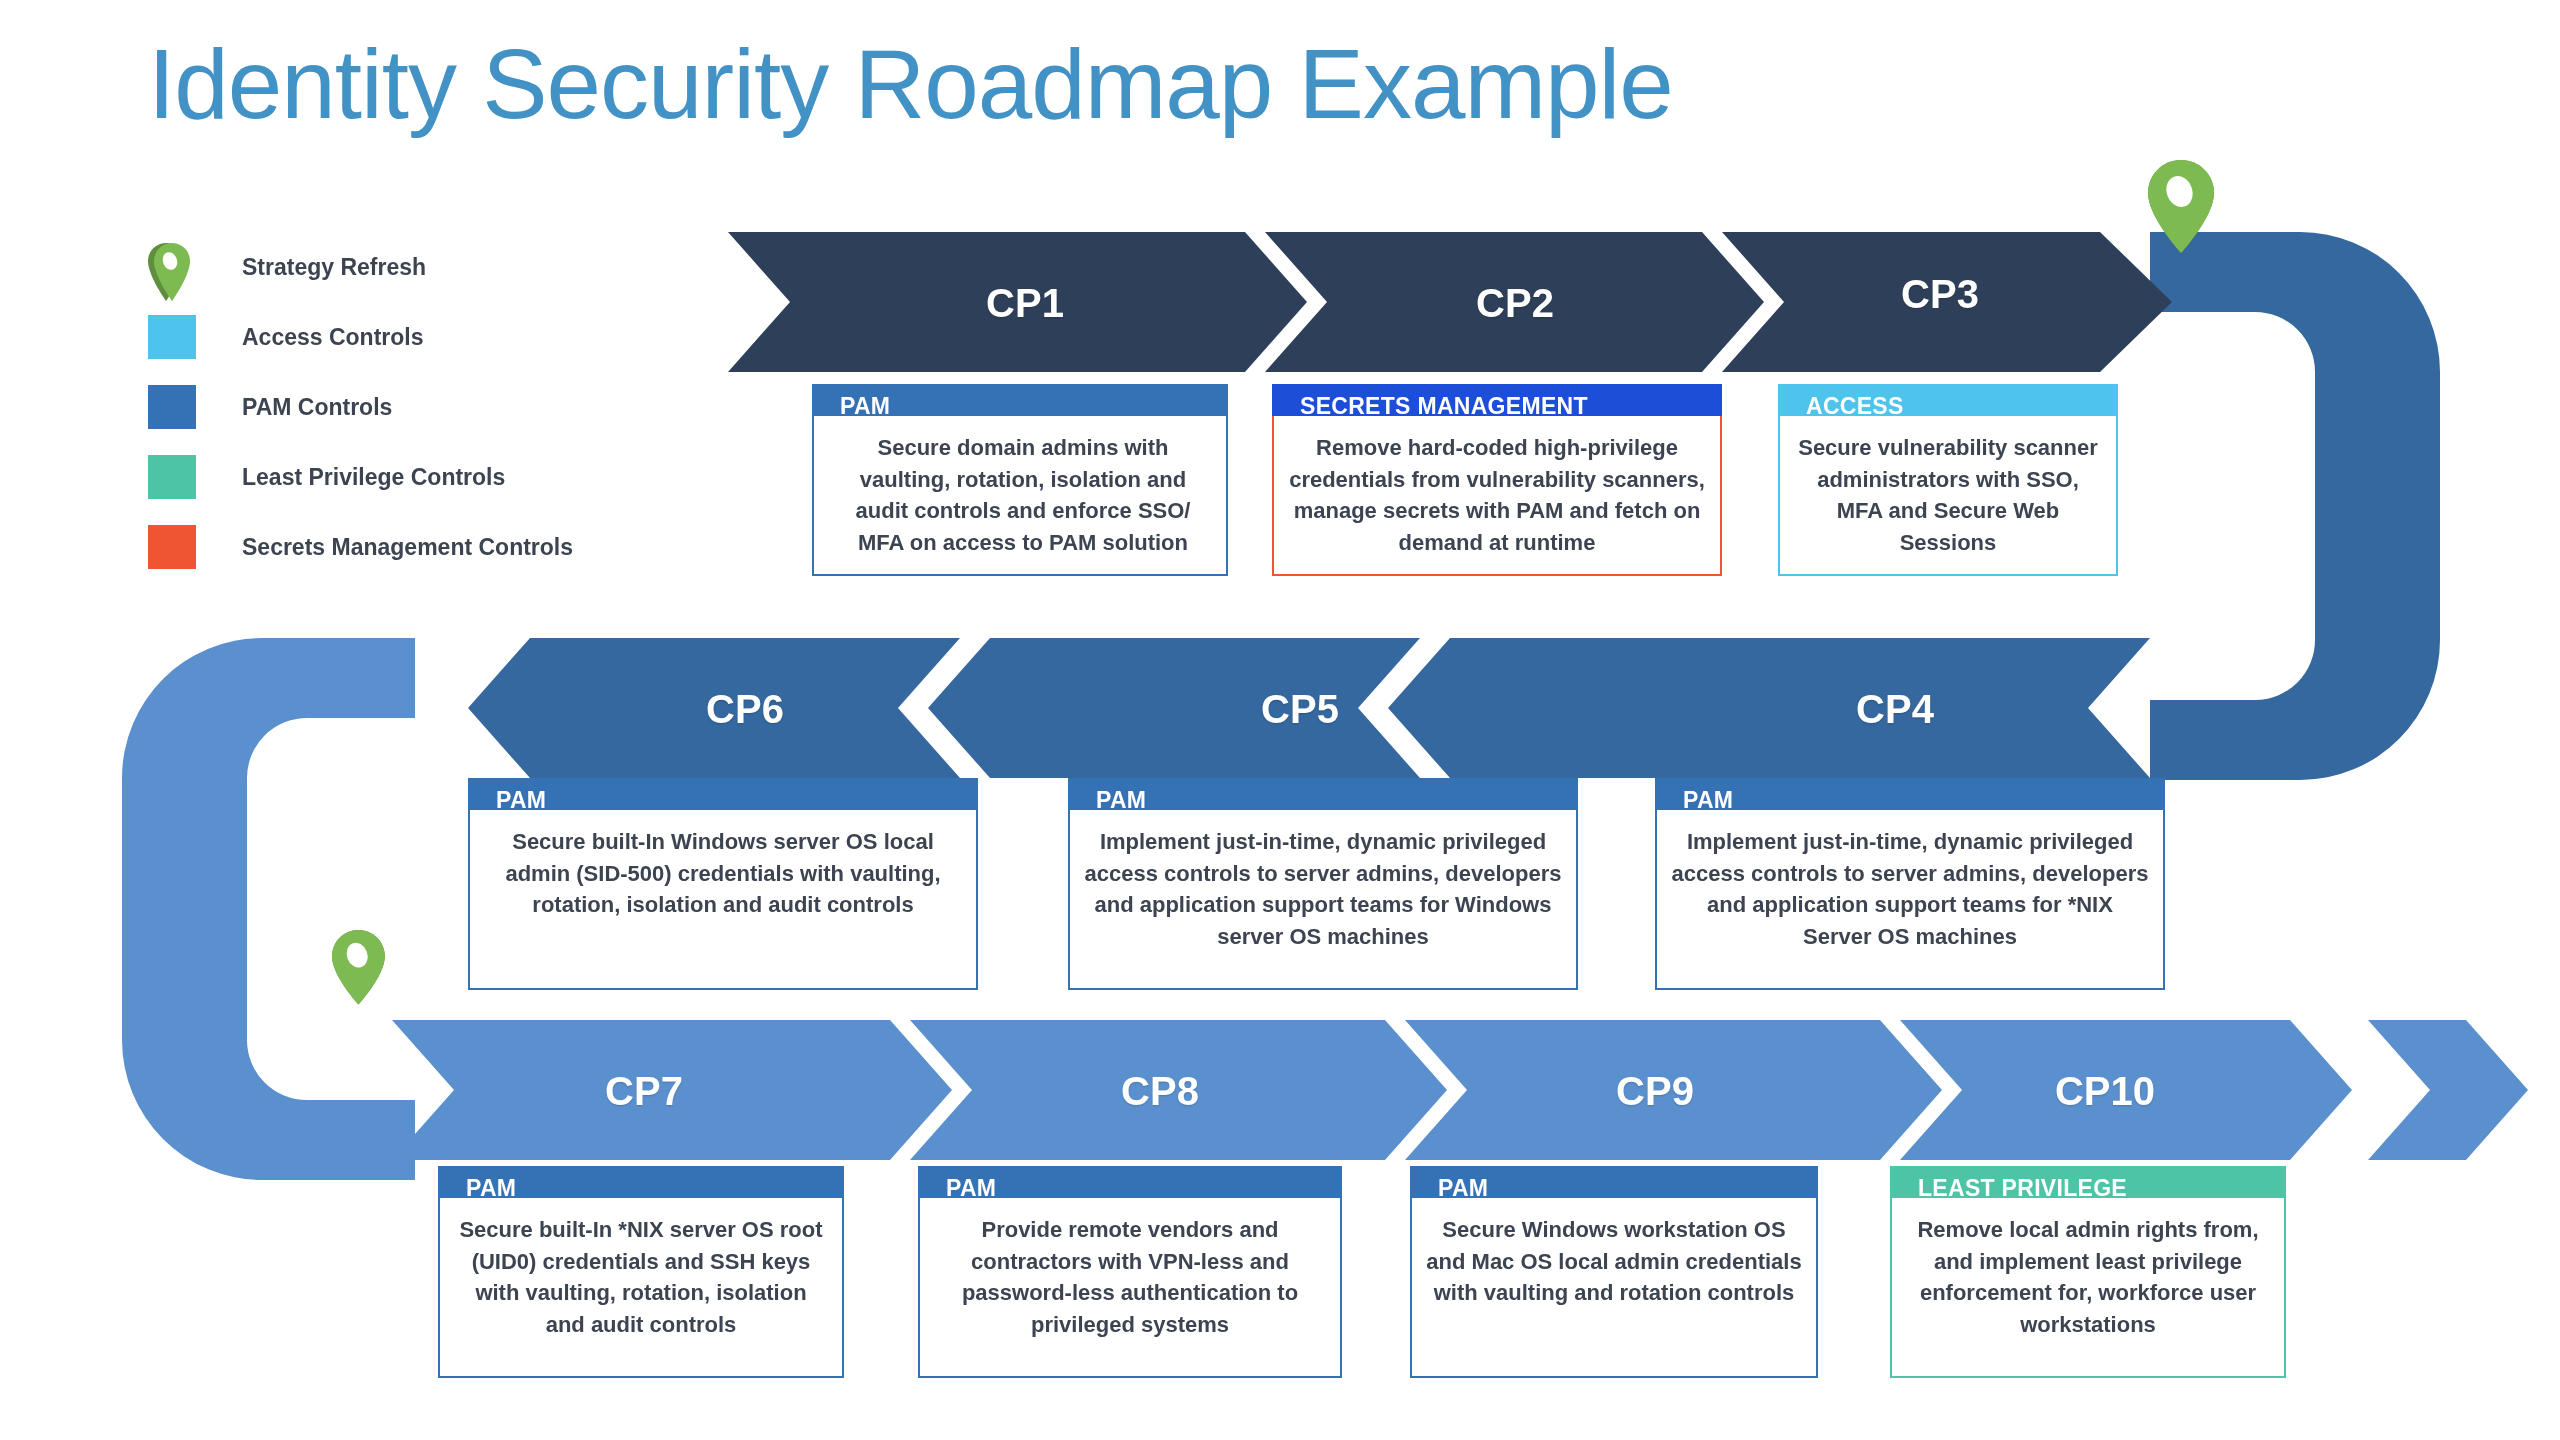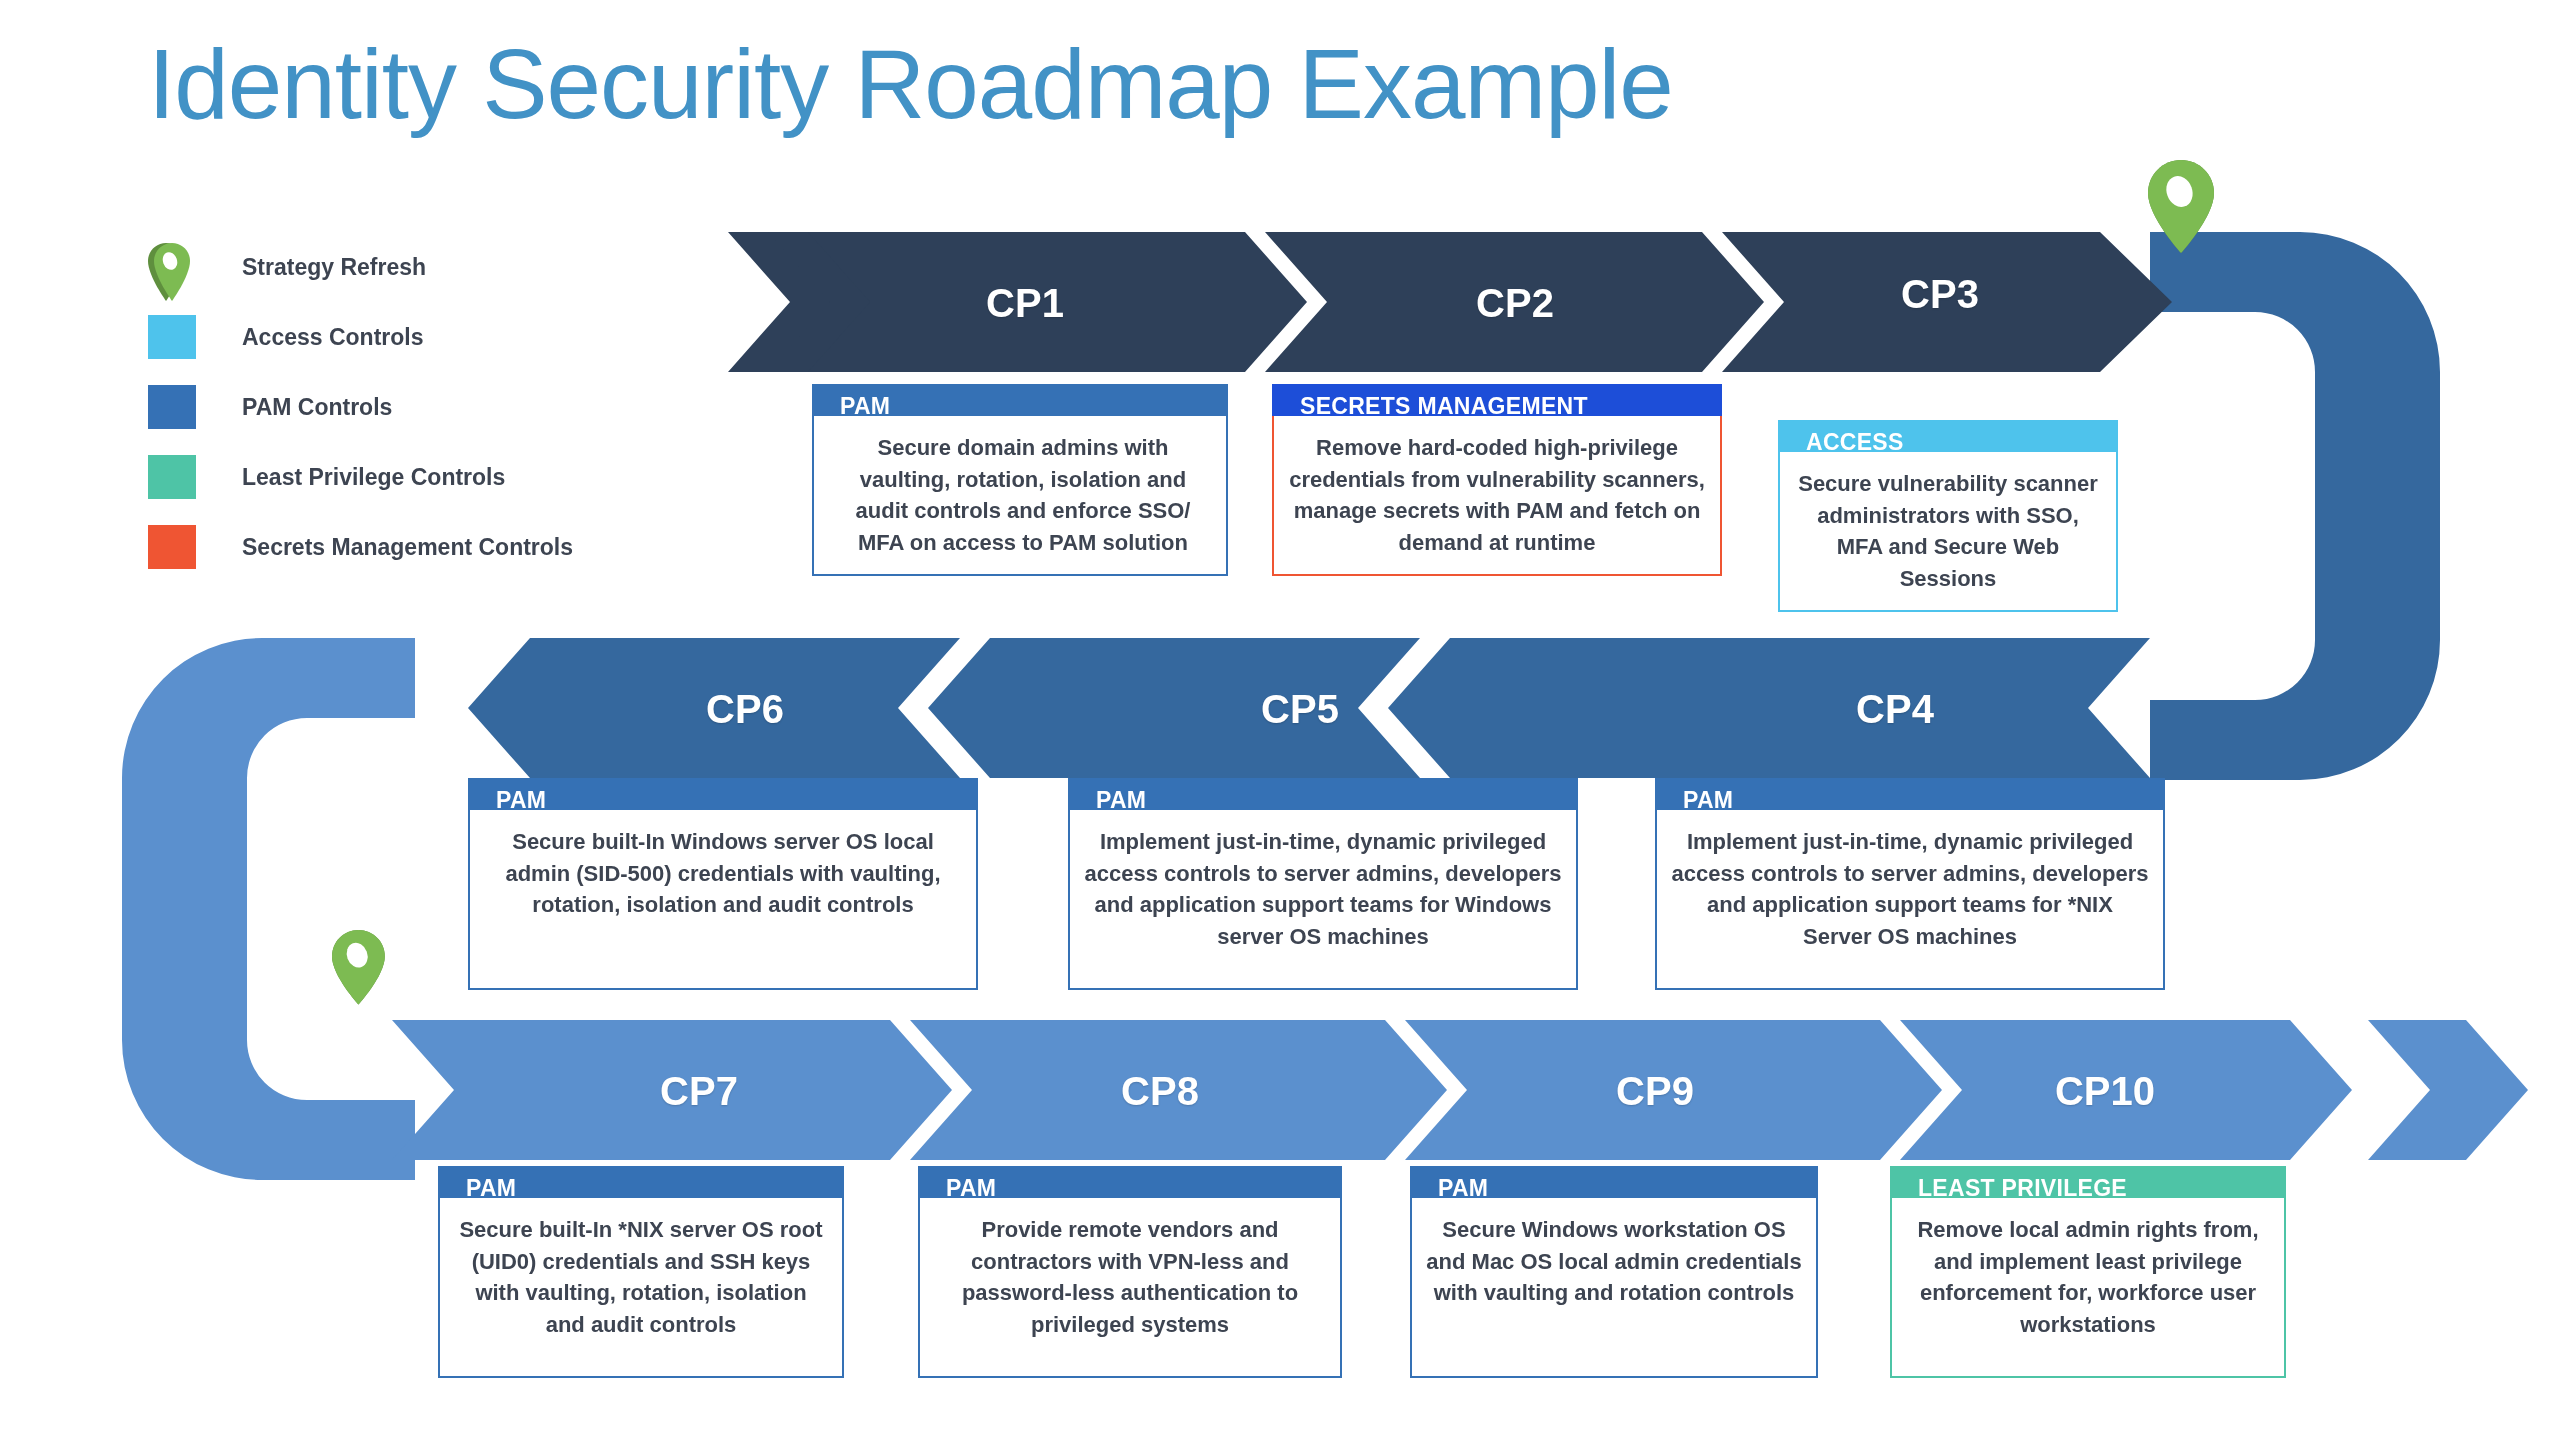--- a/index.html
+++ b/index.html
@@ -159,36 +159,36 @@
   </div>
 
   <div class="step-label" style="left:1025px; top:303px;">CP1</div>
   <div class="step-label" style="left:1515px; top:303px;">CP2</div>
   <div class="step-label" style="left:1940px; top:294px;">CP3</div>
 
   <div class="step-label" style="left:745px; top:709px;">CP6</div>
   <div class="step-label" style="left:1300px; top:709px;">CP5</div>
   <div class="step-label" style="left:1895px; top:709px;">CP4</div>
 
-  <div class="step-label" style="left:699px; top:1091px;">CP7</div>
+  <div class="step-label" style="left:644px; top:1091px;">CP7</div>
   <div class="step-label" style="left:1160px; top:1091px;">CP8</div>
   <div class="step-label" style="left:1655px; top:1091px;">CP9</div>
   <div class="step-label" style="left:2105px; top:1091px;">CP10</div>
 
   <div class="card" style="left:812px; top:384px; width:416px;">
     <div class="card-head" style="background:#3571b5;">PAM</div>
     <div class="card-body" style="border-color:#3571b5; height:160px;padding-left:20px;">Secure domain admins with vaulting, rotation, isolation and audit controls and enforce SSO/ MFA on access to PAM solution</div>
   </div>
 
   <div class="card" style="left:1272px; top:384px; width:450px;">
     <div class="card-head" style="background:#1d4ed8;">SECRETS MANAGEMENT</div>
     <div class="card-body" style="border-color:#ef5533; height:160px;">Remove hard-coded high-privilege credentials from vulnerability scanners, manage secrets with PAM and fetch on demand at runtime</div>
   </div>
 
-  <div class="card" style="left:1778px; top:384px; width:340px;margin-top:36px;">
+  <div class="card" style="left:1778px; top:384px; width:340px;">
     <div class="card-head" style="background:#4ec3ec;">ACCESS</div>
     <div class="card-body" style="border-color:#4ec3ec; height:160px;">Secure vulnerability scanner administrators with SSO, MFA and Secure Web Sessions</div>
   </div>
 
   <div class="card" style="left:468px; top:778px; width:510px;">
     <div class="card-head" style="background:#3571b5;">PAM</div>
     <div class="card-body" style="border-color:#3571b5; height:180px;">Secure built-In Windows server OS local admin (SID-500) credentials with vaulting, rotation, isolation and audit controls</div>
   </div>
 
   <div class="card" style="left:1068px; top:778px; width:510px;">

